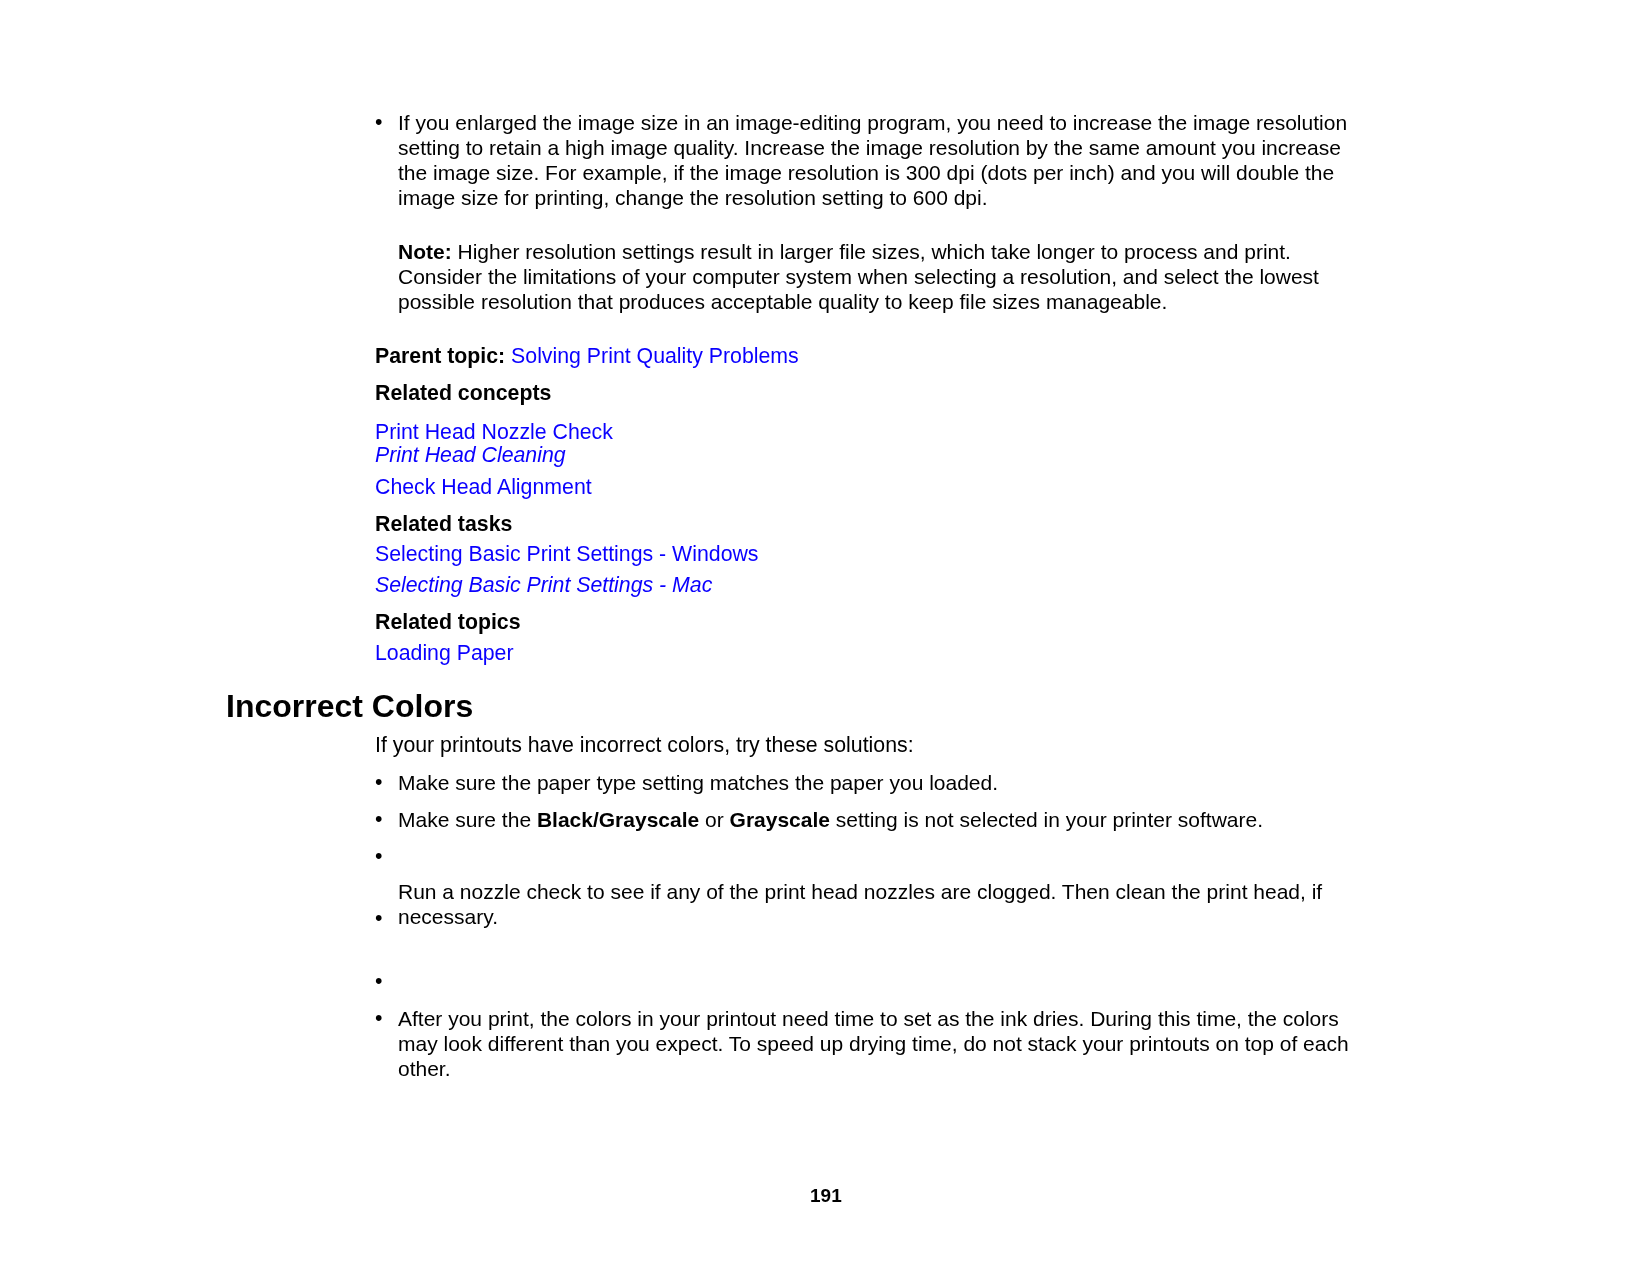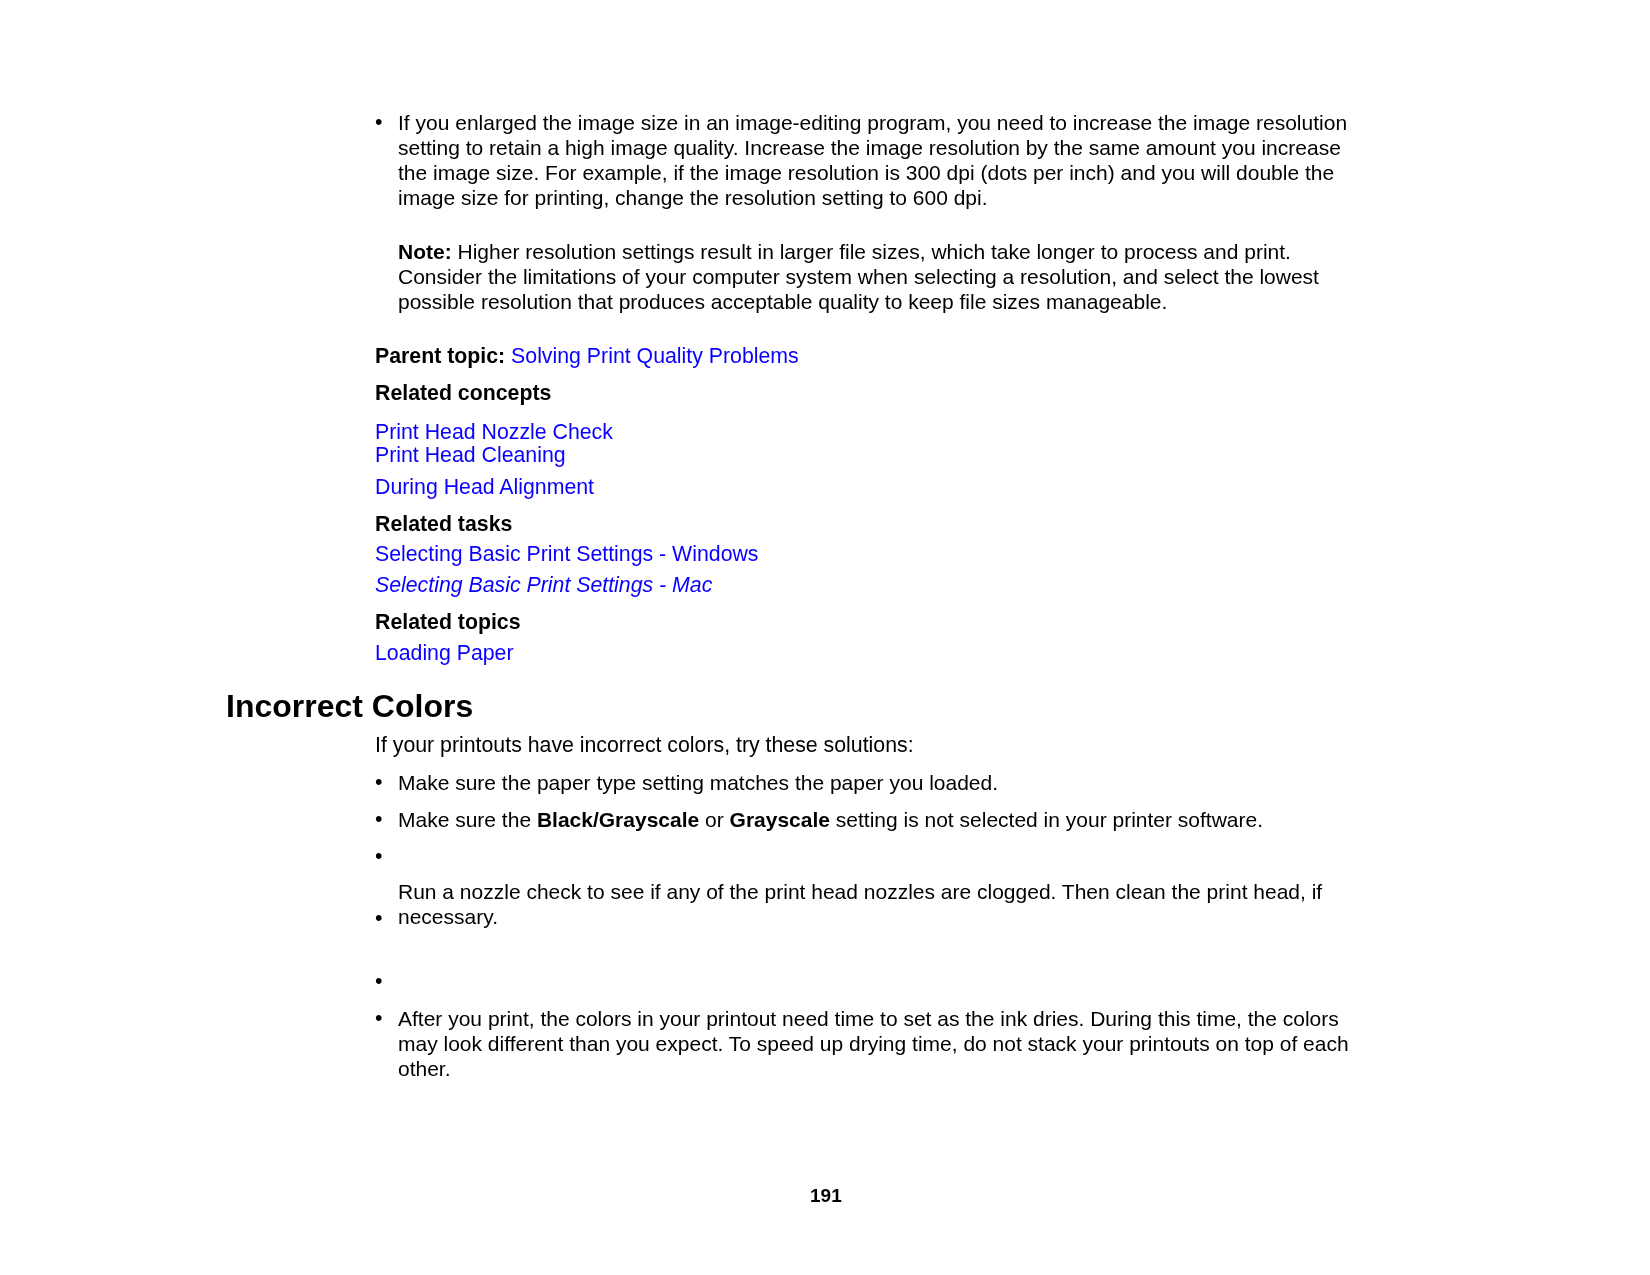--- a/index.html
+++ b/index.html
@@ -38,22 +38,22 @@
     <p>possible resolution that produces acceptable quality to keep file sizes manageable.</p>
   </div>
 
   <div class="abs body-text" style="left:375px; top:344px;">
     <span class="label">Parent topic:</span>
     <a class="link">Solving Print Quality Problems</a>
   </div>
 
   <div class="abs body-text label" style="left:375px; top:381px;">Related concepts</div>
   <a class="abs body-text link" style="left:375px; top:412px;margin-top:8px;">Print Head Nozzle Check</a>
-  <a class="abs body-text link" style="left:375px; top:443px;">Print Head Cleaning</a>
-  <a class="abs body-text link" style="left:375px; top:475px;">During Head Alignment</a>
+  <a class="abs body-text link" style="left:375px; top:443px;font-style:italic;">Print Head Cleaning</a>
+  <a class="abs body-text link" style="left:375px; top:475px;">Check Head Alignment</a>
 
   <div class="abs body-text label" style="left:375px; top:512px;">Related tasks</div>
   <a class="abs body-text link" style="left:375px; top:542px;">Selecting Basic Print Settings - Windows</a>
   <a class="abs body-text link" style="left:375px; top:573px;font-style:italic;">Selecting Basic Print Settings - Mac</a>
 
   <div class="abs body-text label" style="left:375px; top:610px;">Related topics</div>
   <a class="abs body-text link" style="left:375px; top:641px;">Loading Paper</a>
 
   <div class="abs heading" style="left:226px; top:688px;">Incorrect Colors</div>
 

